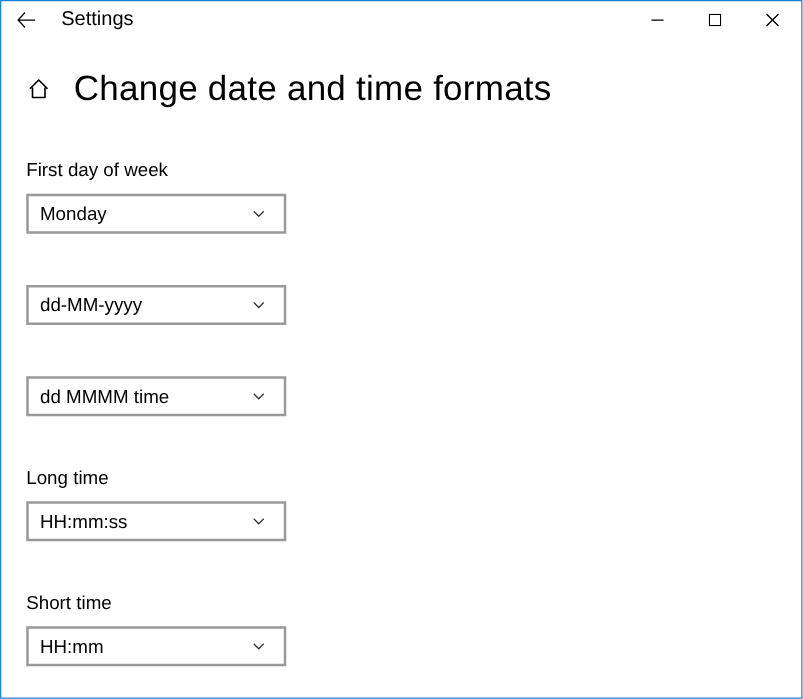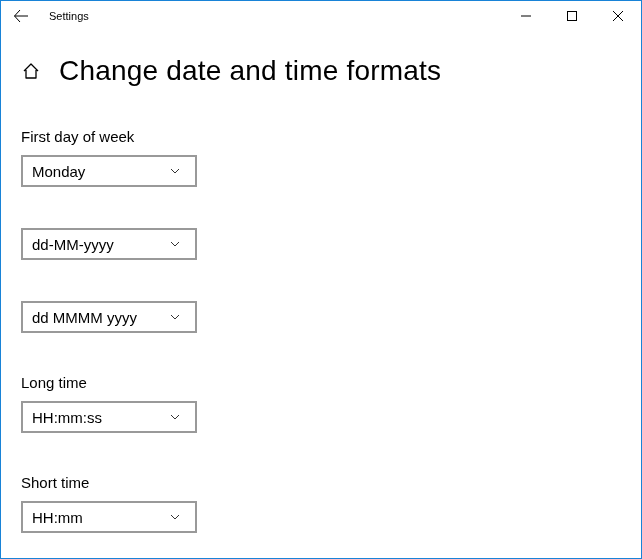--- a/index.html
+++ b/index.html
@@ -20,21 +20,21 @@
   }
   .tb-back {
     width: 28px;
     height: 30px;
     display: flex;
     align-items: center;
     justify-content: center;
     cursor: pointer;
   }
   .tb-title {
-    font-size: 11px;
+    font-size: 16px;
     margin-left: 14px;
     color: #000;
   }
   .win-controls {
     position: absolute;
     top: 0;
     right: 0;
     display: flex;
   }
   .win-btn {
@@ -70,21 +70,21 @@
   .field {
     margin-bottom: 32px;
     margin-top: 41px;
   }
   .field-label {
     font-size: 15px;
     margin-bottom: 10px;
     display: block;
   }
   .select {
-    width: 176px;
+    width: 208px;
     height: 32px;
     border: 2px solid #999;
     background: #fff;
     display: flex;
     align-items: center;
     justify-content: space-between;
     padding: 0 14px 0 9px;
     cursor: pointer;
     font-size: 15px;
   }
@@ -145,21 +145,21 @@
     <div class="select">
       <span>dd-MM-yyyy</span>
       <svg class="chev" width="12" height="12" viewBox="0 0 12 12">
           <path d="M2 4 L6 8 L10 4" stroke="#333" stroke-width="1" fill="none"></path>
         </svg>
     </div>
   </div>
 
   <div class="field">
     <div class="select">
-      <span>dd MMMM yyyy</span>
+      <span>dd MMMM time</span>
       <svg class="chev" width="12" height="12" viewBox="0 0 12 12">
           <path d="M2 4 L6 8 L10 4" stroke="#333" stroke-width="1" fill="none"></path>
         </svg>
     </div>
   </div>
 
   <div class="field">
     <span class="field-label">Long time</span>
     <div class="select">
       <span>HH:mm:ss</span>

